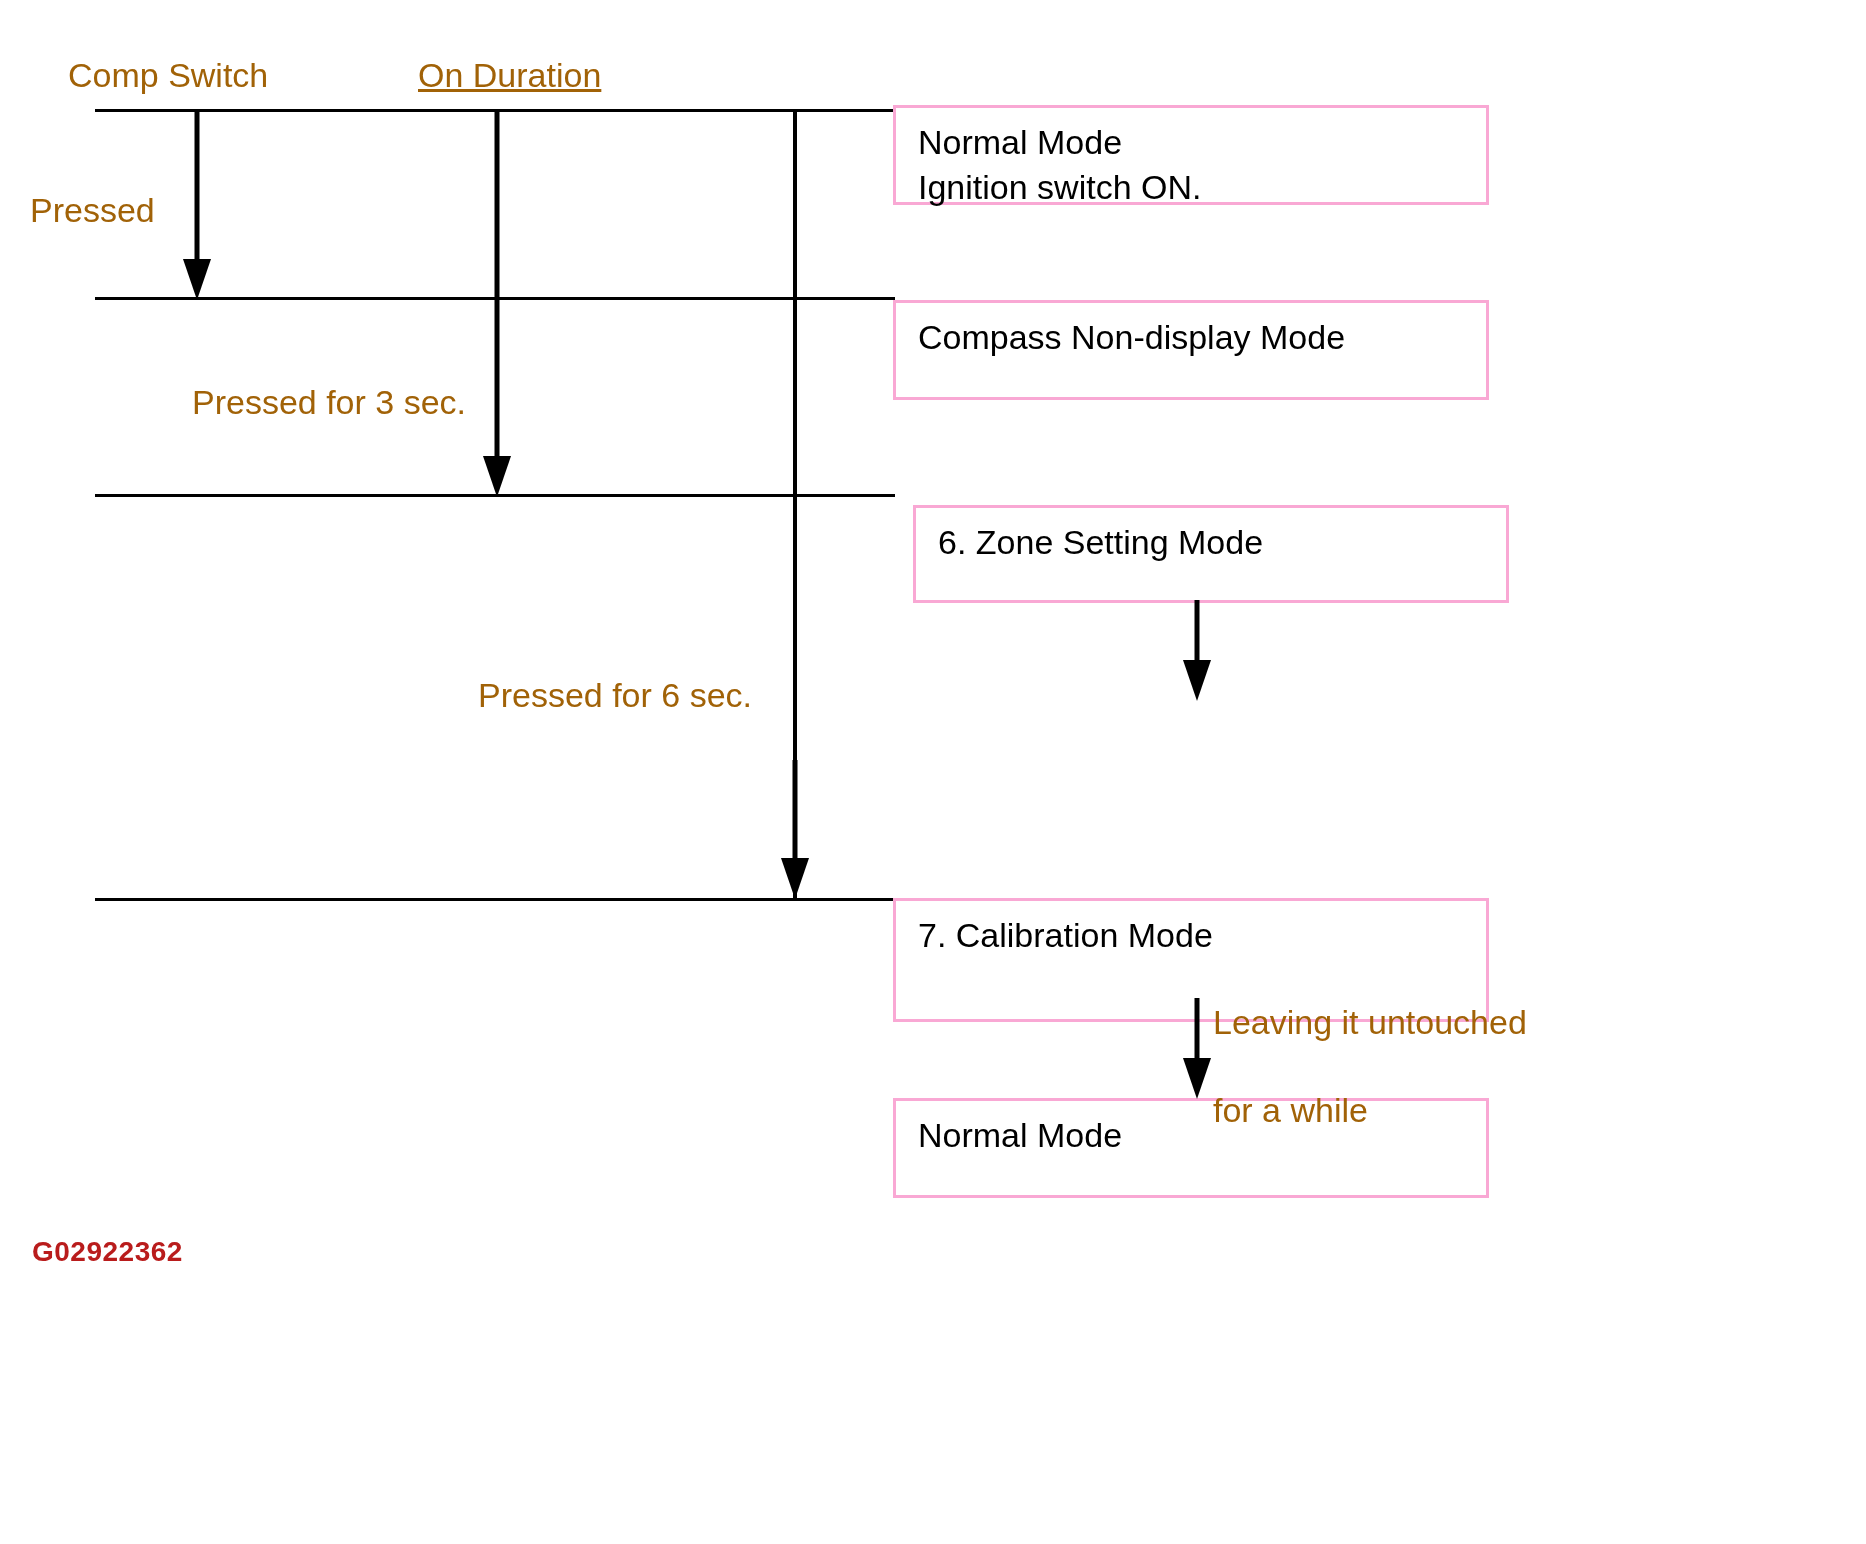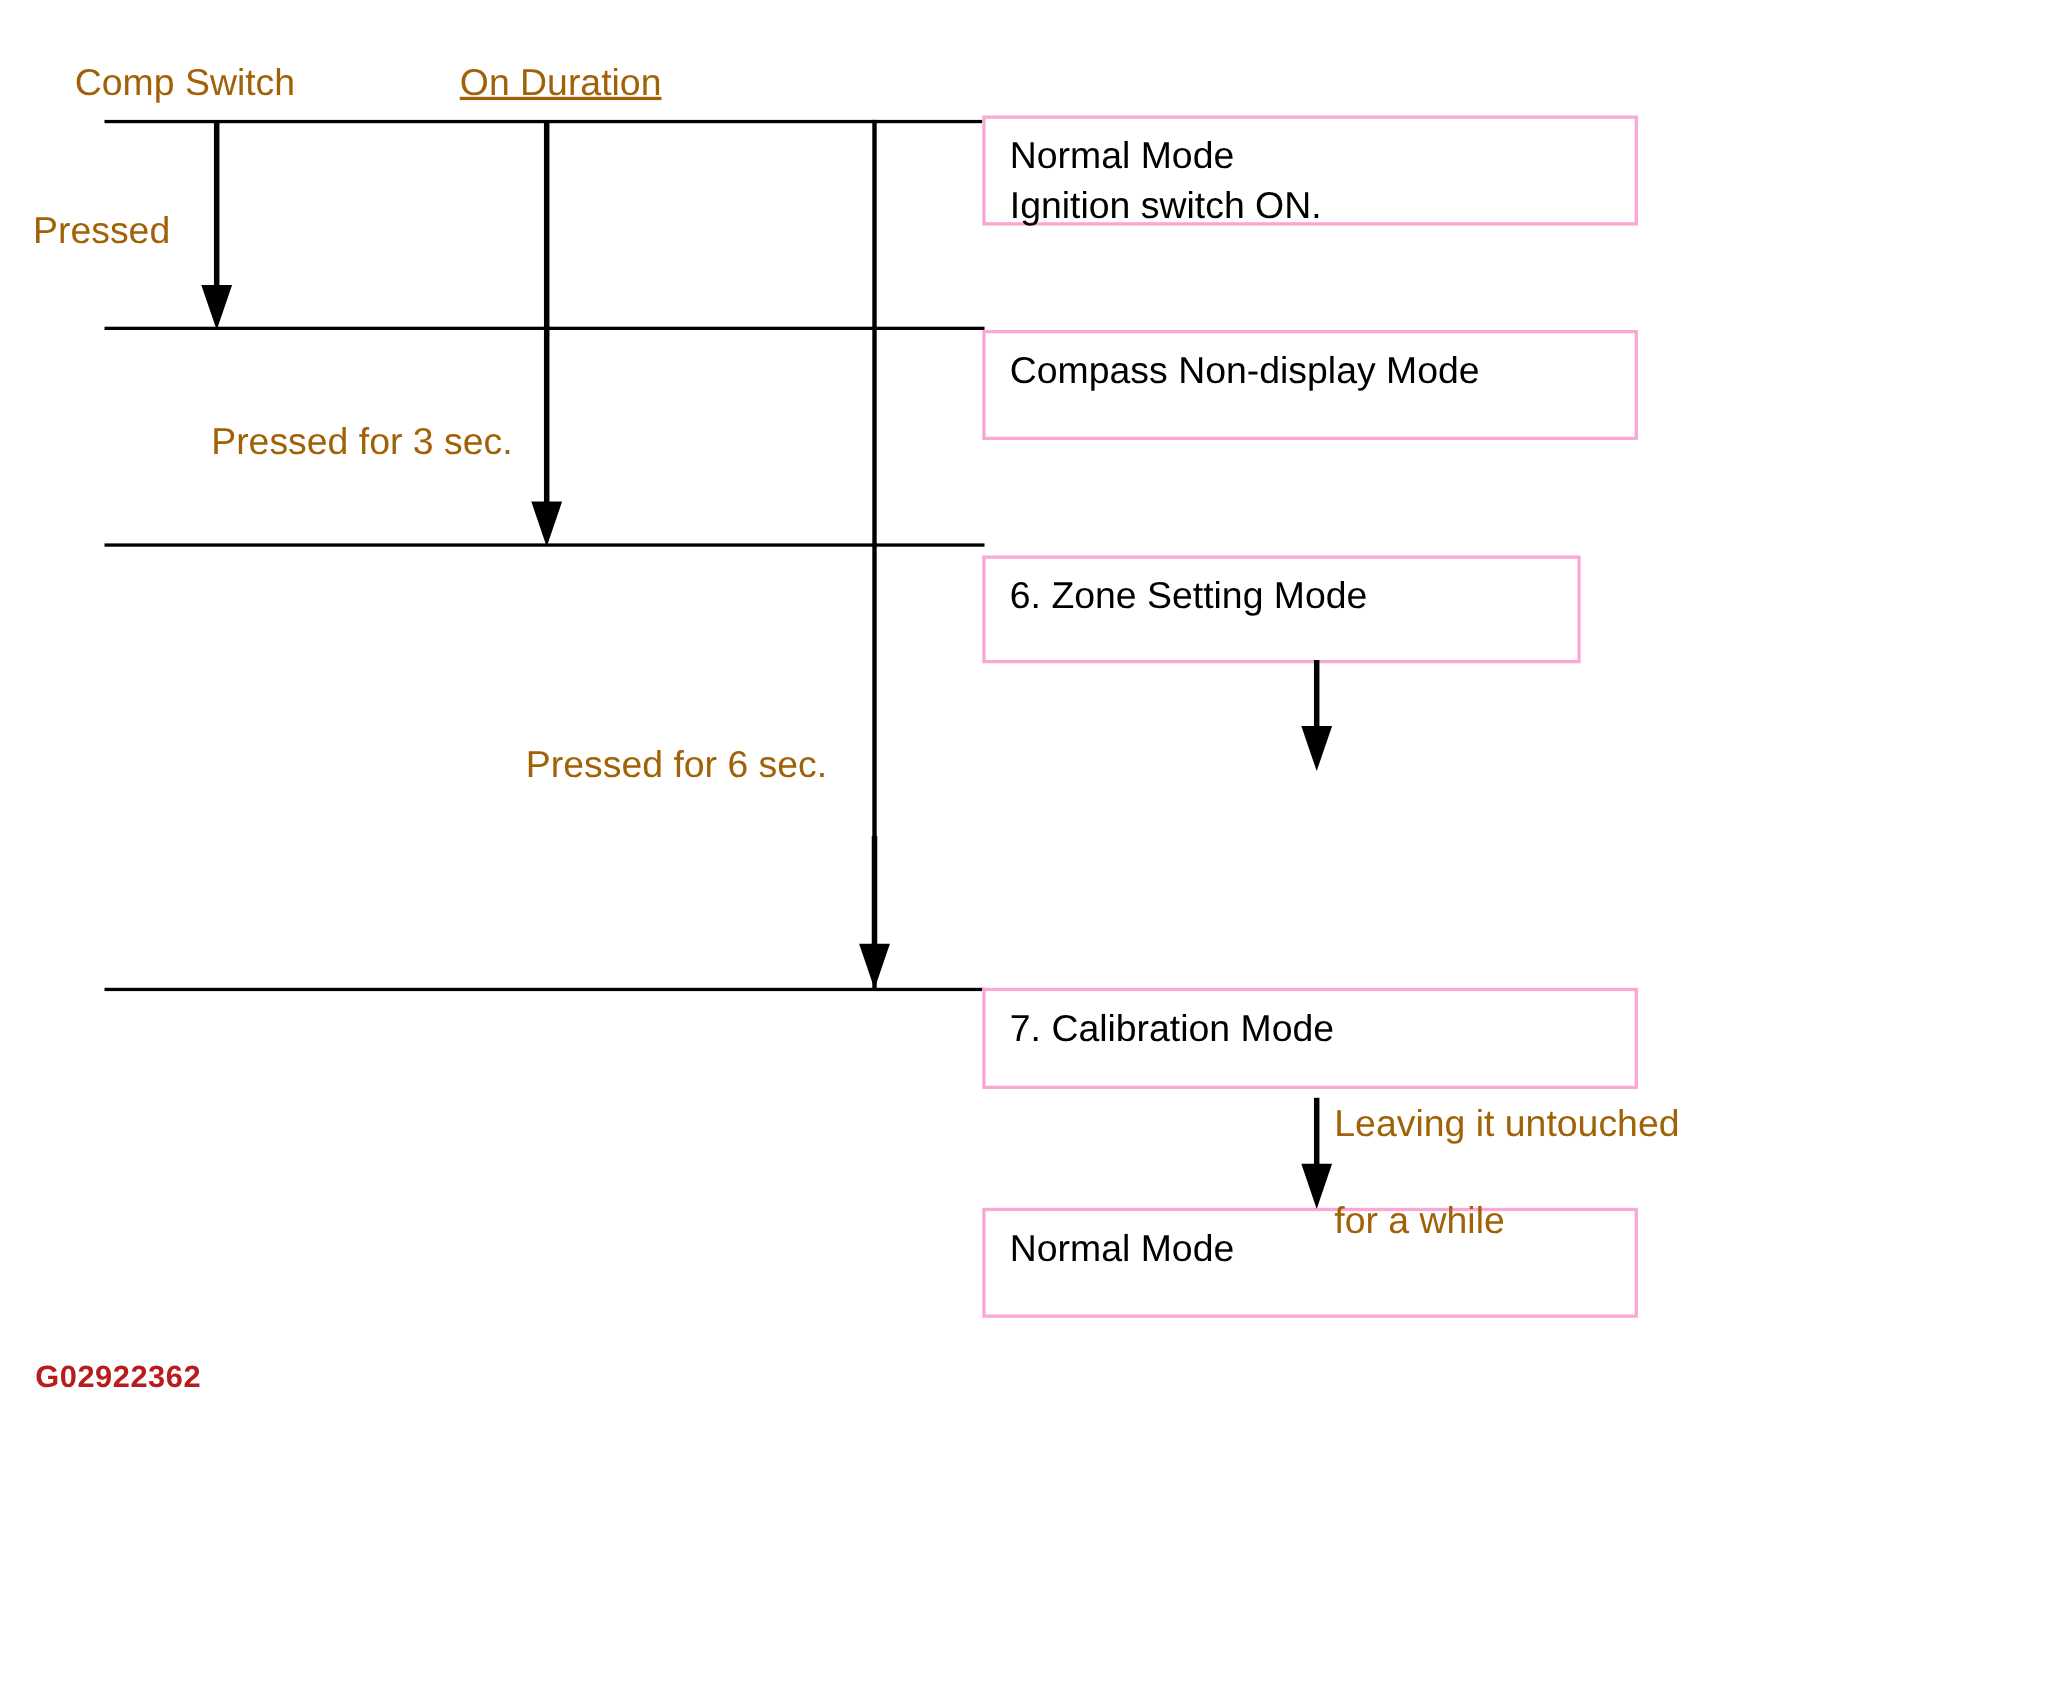--- a/index.html
+++ b/index.html
@@ -111,26 +111,26 @@
 
   <div class="box" style="left:893px; top:105px; width:596px; height:100px;">
     <div class="box-text">Normal Mode
 Ignition switch ON.</div>
   </div>
 
   <div class="box" style="left:893px; top:300px; width:596px; height:100px;">
     <div class="box-text">Compass Non-display Mode</div>
   </div>
 
-  <div class="box" style="left:893px; top:505px; width:544px; height:98px;">
+  <div class="box" style="left:913px; top:505px; width:596px; height:98px;">
     <div class="box-text">6. Zone Setting Mode</div>
   </div>
 
 
-  <div class="box" style="left:893px; top:898px; width:596px; height:92px;">
+  <div class="box" style="left:893px; top:898px; width:596px; height:124px;">
     <div class="box-text">7. Calibration Mode</div>
   </div>
 
   <div class="box" style="left:893px; top:1098px; width:596px; height:100px;">
     <div class="box-text">Normal Mode</div>
   </div>
 
   <div class="arrow" style="left:1182px; top:600px;">
     <svg width="30" height="102" viewBox="0 0 30 102">
       <line x1="15" y1="0" x2="15" y2="70" stroke="#000" stroke-width="5"></line>

